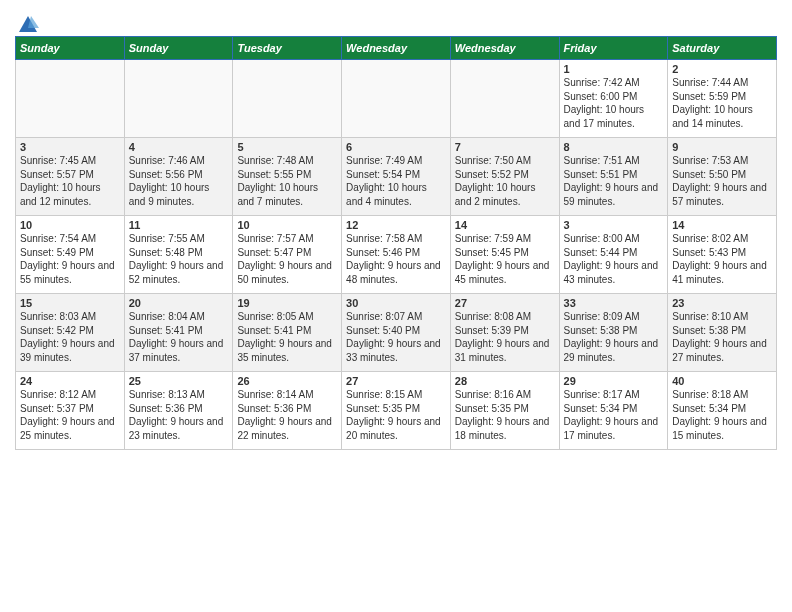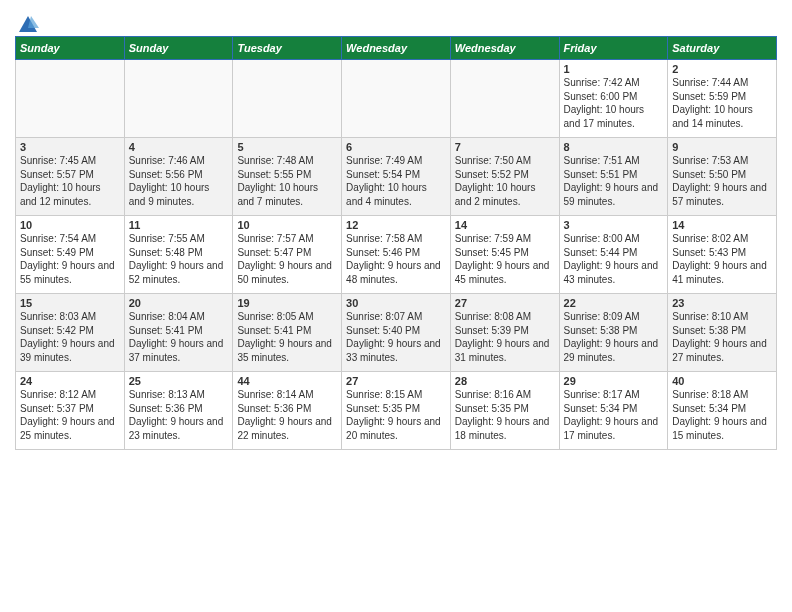--- a/index.html
+++ b/index.html
@@ -222,39 +222,39 @@
           </td>
           <td class="alt-row">
             <span class="day-number">30</span>
             <div class="day-info">Sunrise: 8:07 AM<br>Sunset: 5:40 PM<br>Daylight: 9 hours and 33 minutes.</div>
           </td>
           <td class="alt-row">
             <span class="day-number">27</span>
             <div class="day-info">Sunrise: 8:08 AM<br>Sunset: 5:39 PM<br>Daylight: 9 hours and 31 minutes.</div>
           </td>
           <td class="alt-row">
-            <span class="day-number">22</span>
+            <span class="day-number">33</span>
             <div class="day-info">Sunrise: 8:09 AM<br>Sunset: 5:38 PM<br>Daylight: 9 hours and 29 minutes.</div>
           </td>
           <td class="alt-row">
             <span class="day-number">23</span>
             <div class="day-info">Sunrise: 8:10 AM<br>Sunset: 5:38 PM<br>Daylight: 9 hours and 27 minutes.</div>
           </td>
         </tr>
         <tr>
           <td>
             <span class="day-number">24</span>
             <div class="day-info">Sunrise: 8:12 AM<br>Sunset: 5:37 PM<br>Daylight: 9 hours and 25 minutes.</div>
           </td>
           <td>
             <span class="day-number">25</span>
             <div class="day-info">Sunrise: 8:13 AM<br>Sunset: 5:36 PM<br>Daylight: 9 hours and 23 minutes.</div>
           </td>
           <td>
-            <span class="day-number">44</span>
+            <span class="day-number">26</span>
             <div class="day-info">Sunrise: 8:14 AM<br>Sunset: 5:36 PM<br>Daylight: 9 hours and 22 minutes.</div>
           </td>
           <td>
             <span class="day-number">27</span>
             <div class="day-info">Sunrise: 8:15 AM<br>Sunset: 5:35 PM<br>Daylight: 9 hours and 20 minutes.</div>
           </td>
           <td>
             <span class="day-number">28</span>
             <div class="day-info">Sunrise: 8:16 AM<br>Sunset: 5:35 PM<br>Daylight: 9 hours and 18 minutes.</div>
           </td>

